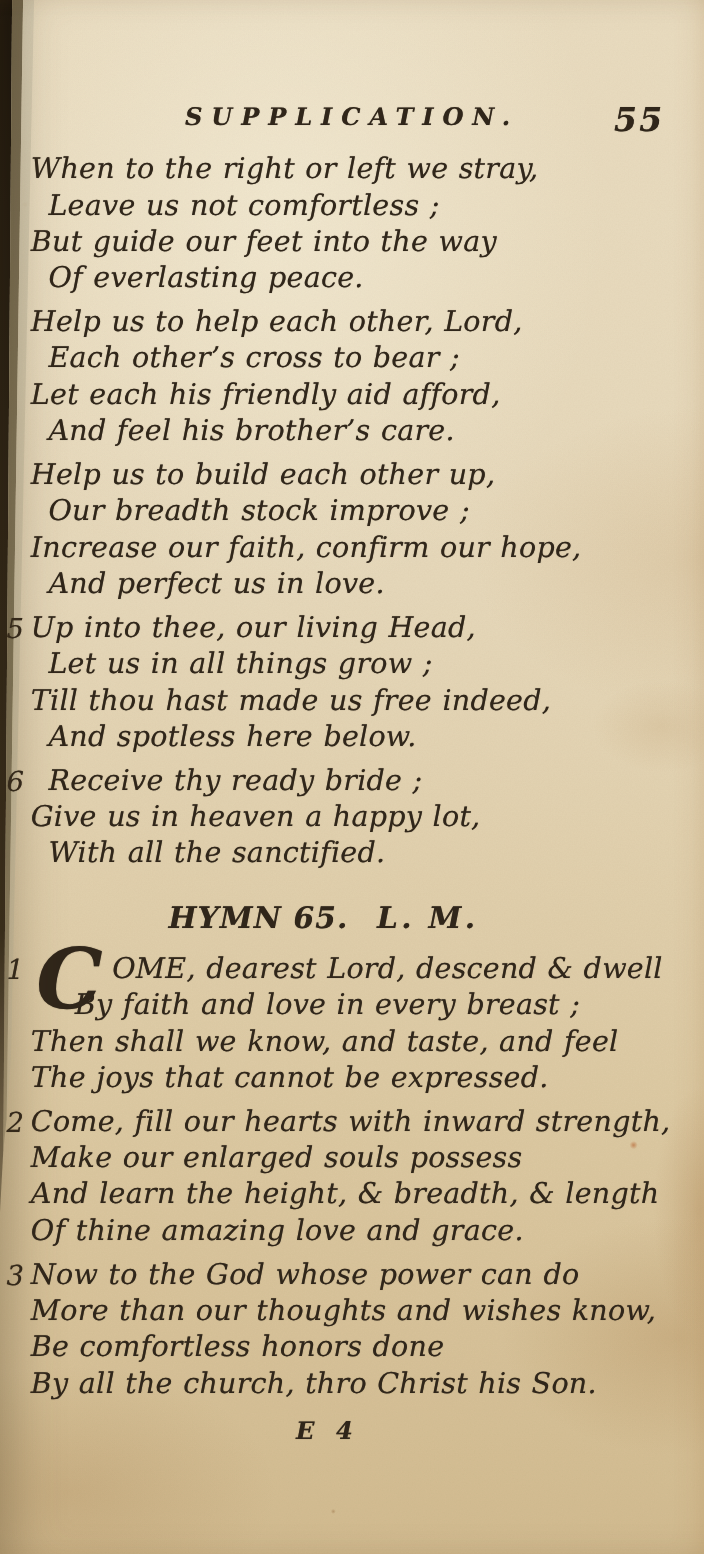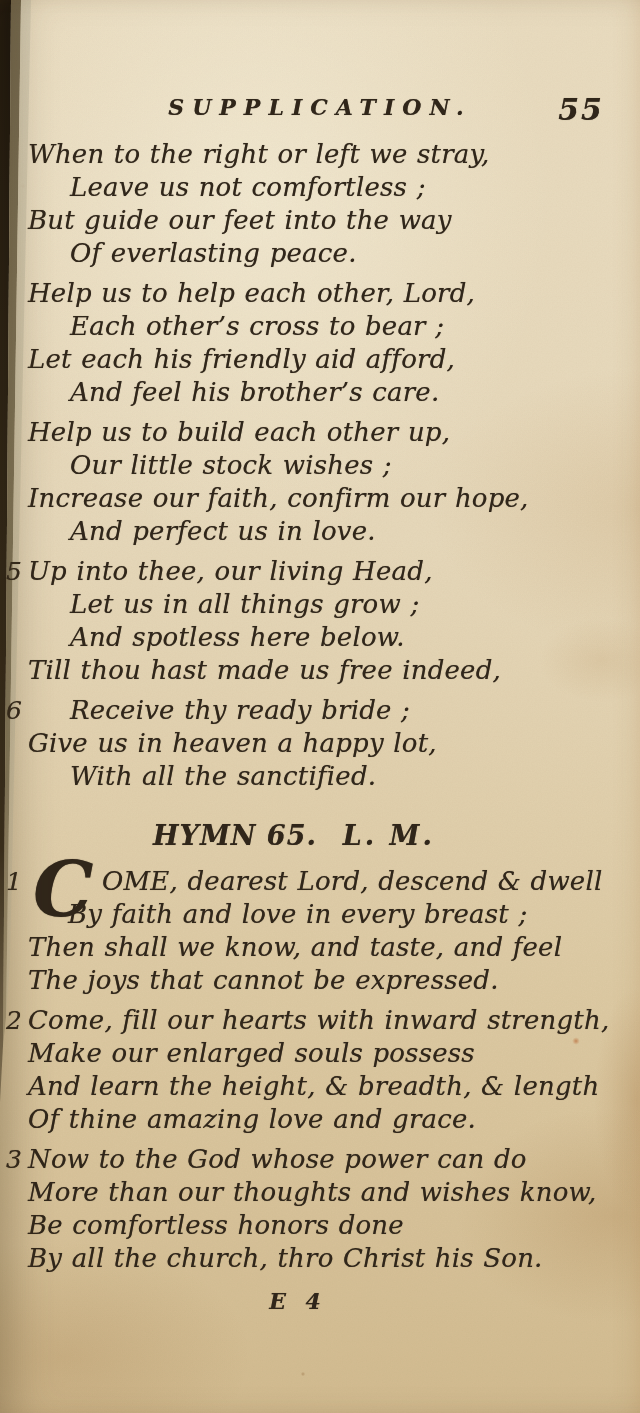--- a/index.html
+++ b/index.html
@@ -47,21 +47,21 @@
     position:absolute;left:50%;transform:translateX(-50%);
     font-size:22px;font-weight:bold;letter-spacing:8px;white-space:nowrap;
   }
   .page-number{position:absolute;right:36px;top:-2px;font-size:30px;font-weight:bold;letter-spacing:2px;}
 
   .column{position:absolute;left:0;top:138px;width:640px;}
   .stanza{position:relative;padding-left:28px;margin-bottom:7px;font-size:26px;line-height:33px;
     letter-spacing:.2px;word-spacing:1px;white-space:nowrap;}
   .stanza-number{position:absolute;left:6px;top:0;font-size:25px;}
   .vline{white-space:nowrap;}
-  .vline.indent{margin-left:42px;}
+  .vline.indent{margin-left:16px;}
 
   .hymn-heading{margin:27px 0 14px 0;text-align:center;font-size:27px;font-weight:bold;
     letter-spacing:1px;transform:translateX(-26px);white-space:nowrap;}
   .hymn-heading .meter{margin-left:26px;letter-spacing:3px;}
 
   .dropcap{position:absolute;left:33px;top:-7px;font-size:76px;line-height:64px;font-weight:bold;
     text-shadow:0 0 1px rgba(48,38,26,.6);}
   .h1-line1{margin-left:74px;}
   .h1-line2{margin-left:40px;}
 
@@ -98,31 +98,31 @@
       <span class="stanza-number"></span>
       <div class="vline">Help us to help each other, Lord,</div>
       <div class="vline indent">Each other’s cross to bear ;</div>
       <div class="vline">Let each his friendly aid afford,</div>
       <div class="vline indent">And feel his brother’s care.</div>
     </div>
 
     <div class="stanza">
       <span class="stanza-number"></span>
       <div class="vline">Help us to build each other up,</div>
-      <div class="vline indent">Our little stock wishes ;</div>
+      <div class="vline indent">Our breadth stock improve ;</div>
       <div class="vline">Increase our faith, confirm our hope,</div>
       <div class="vline indent">And perfect us in love.</div>
     </div>
 
     <div class="stanza">
       <span class="stanza-number">5</span>
       <div class="vline">Up into thee, our living Head,</div>
       <div class="vline indent">Let us in all things grow ;</div>
+      <div class="vline">Till thou hast made us free indeed,</div>
       <div class="vline indent">And spotless here below.</div>
-      <div class="vline">Till thou hast made us free indeed,</div>
     </div>
 
     <div class="stanza">
       <span class="stanza-number">6</span>
       <div class="vline indent">Receive thy ready bride ;</div>
       <div class="vline">Give us in heaven a happy lot,</div>
       <div class="vline indent">With all the sanctified.</div>
     </div>
 
     <div class="hymn-heading">

